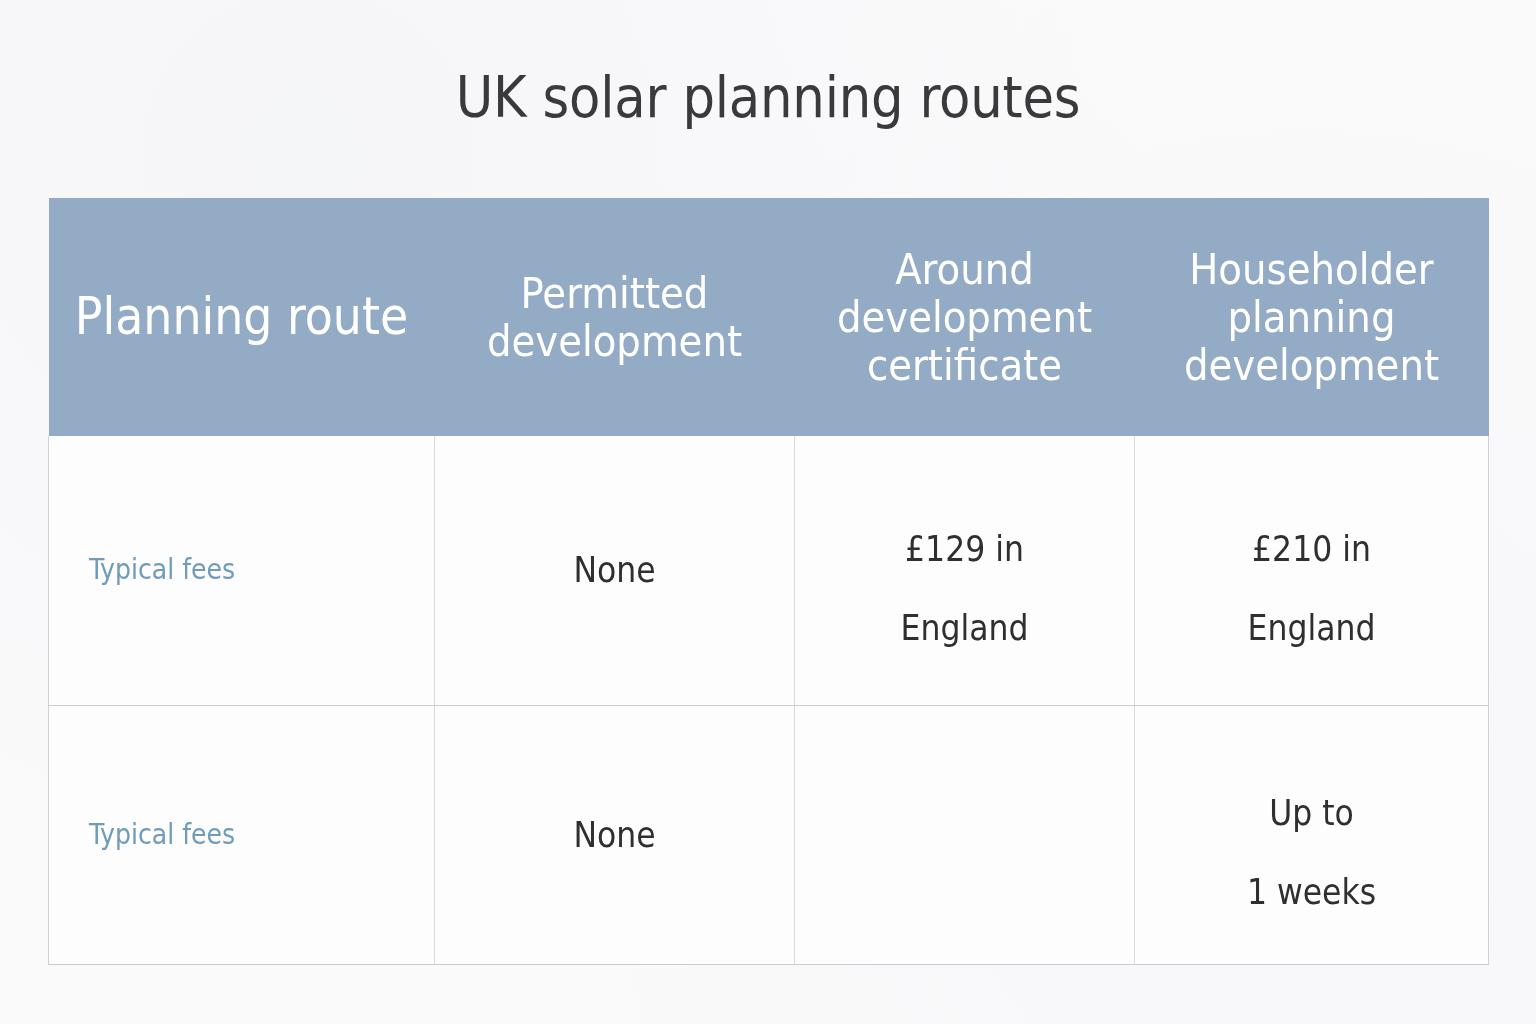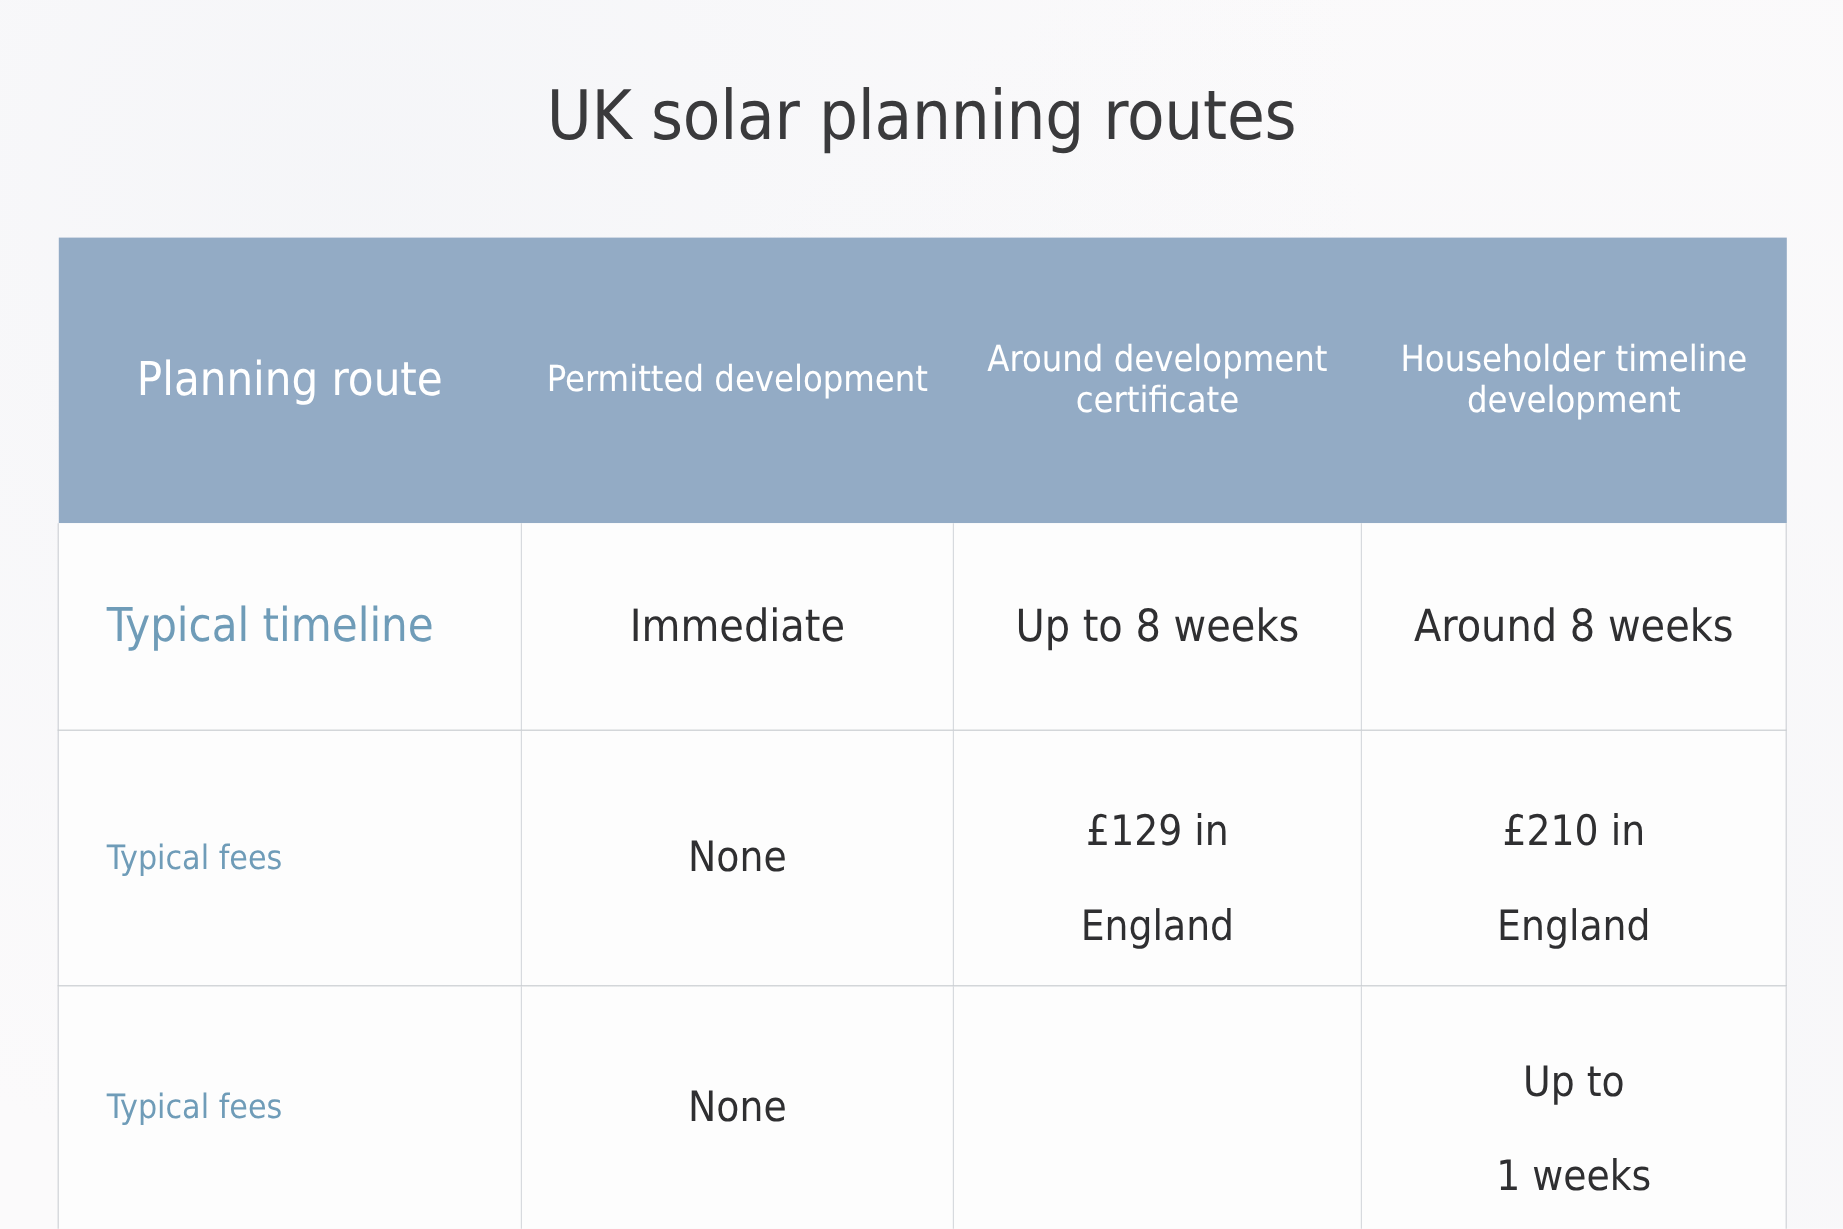--- a/index.html
+++ b/index.html
@@ -53,32 +53,32 @@
   }
   table.routes col.c1 { width: 386px; }
   table.routes col.c2 { width: 360px; }
   table.routes col.c3 { width: 340px; }
   table.routes col.c4 { width: 354px; }
 
   thead th {
     background: #93abc5;
     color: #ffffff;
     font-weight: 400;
-    font-size: 30px;
+    font-size: 43px;
     line-height: 1.12;
     height: 226px;
     vertical-align: middle;
     text-align: center;
     padding: 6px 14px;
     border: none;
     font-stretch: condensed;
   }
   thead th.head-route {
     text-align: center;
-    font-size: 39px;
+    font-size: 51px;
   }
 
   tbody td {
     background: #fdfdfd;
     border-right: 1px solid #d7dade;
     border-bottom: 1px solid #c9ccd0;
     border-left: 1px solid #d7dade;
     text-align: center;
     vertical-align: middle;
     color: #2f2f31;
@@ -129,32 +129,26 @@
           <span class="line">Permitted</span>
           <span class="line">development</span>
         </th>
         <th>
           <span class="line">Around</span>
           <span class="line">development</span>
           <span class="line">certificate</span>
         </th>
         <th>
           <span class="line">Householder</span>
-          <span class="line">timeline</span>
+          <span class="line">planning</span>
           <span class="line">development</span>
         </th>
       </tr>
     </thead>
     <tbody>
-      <tr class="row-1">
-        <td class="row-label">Typical timeline</td>
-        <td class="val">Immediate</td>
-        <td class="val">Up to 8 weeks</td>
-        <td class="val">Around 8 weeks</td>
-      </tr>
       <tr class="row-2">
         <td class="row-label">Typical fees</td>
         <td class="val">None</td>
         <td class="val">
           <span class="line">£129 in</span>
           <span class="line">England</span>
         </td>
         <td class="val">
           <span class="line">£210 in</span>
           <span class="line">England</span>

